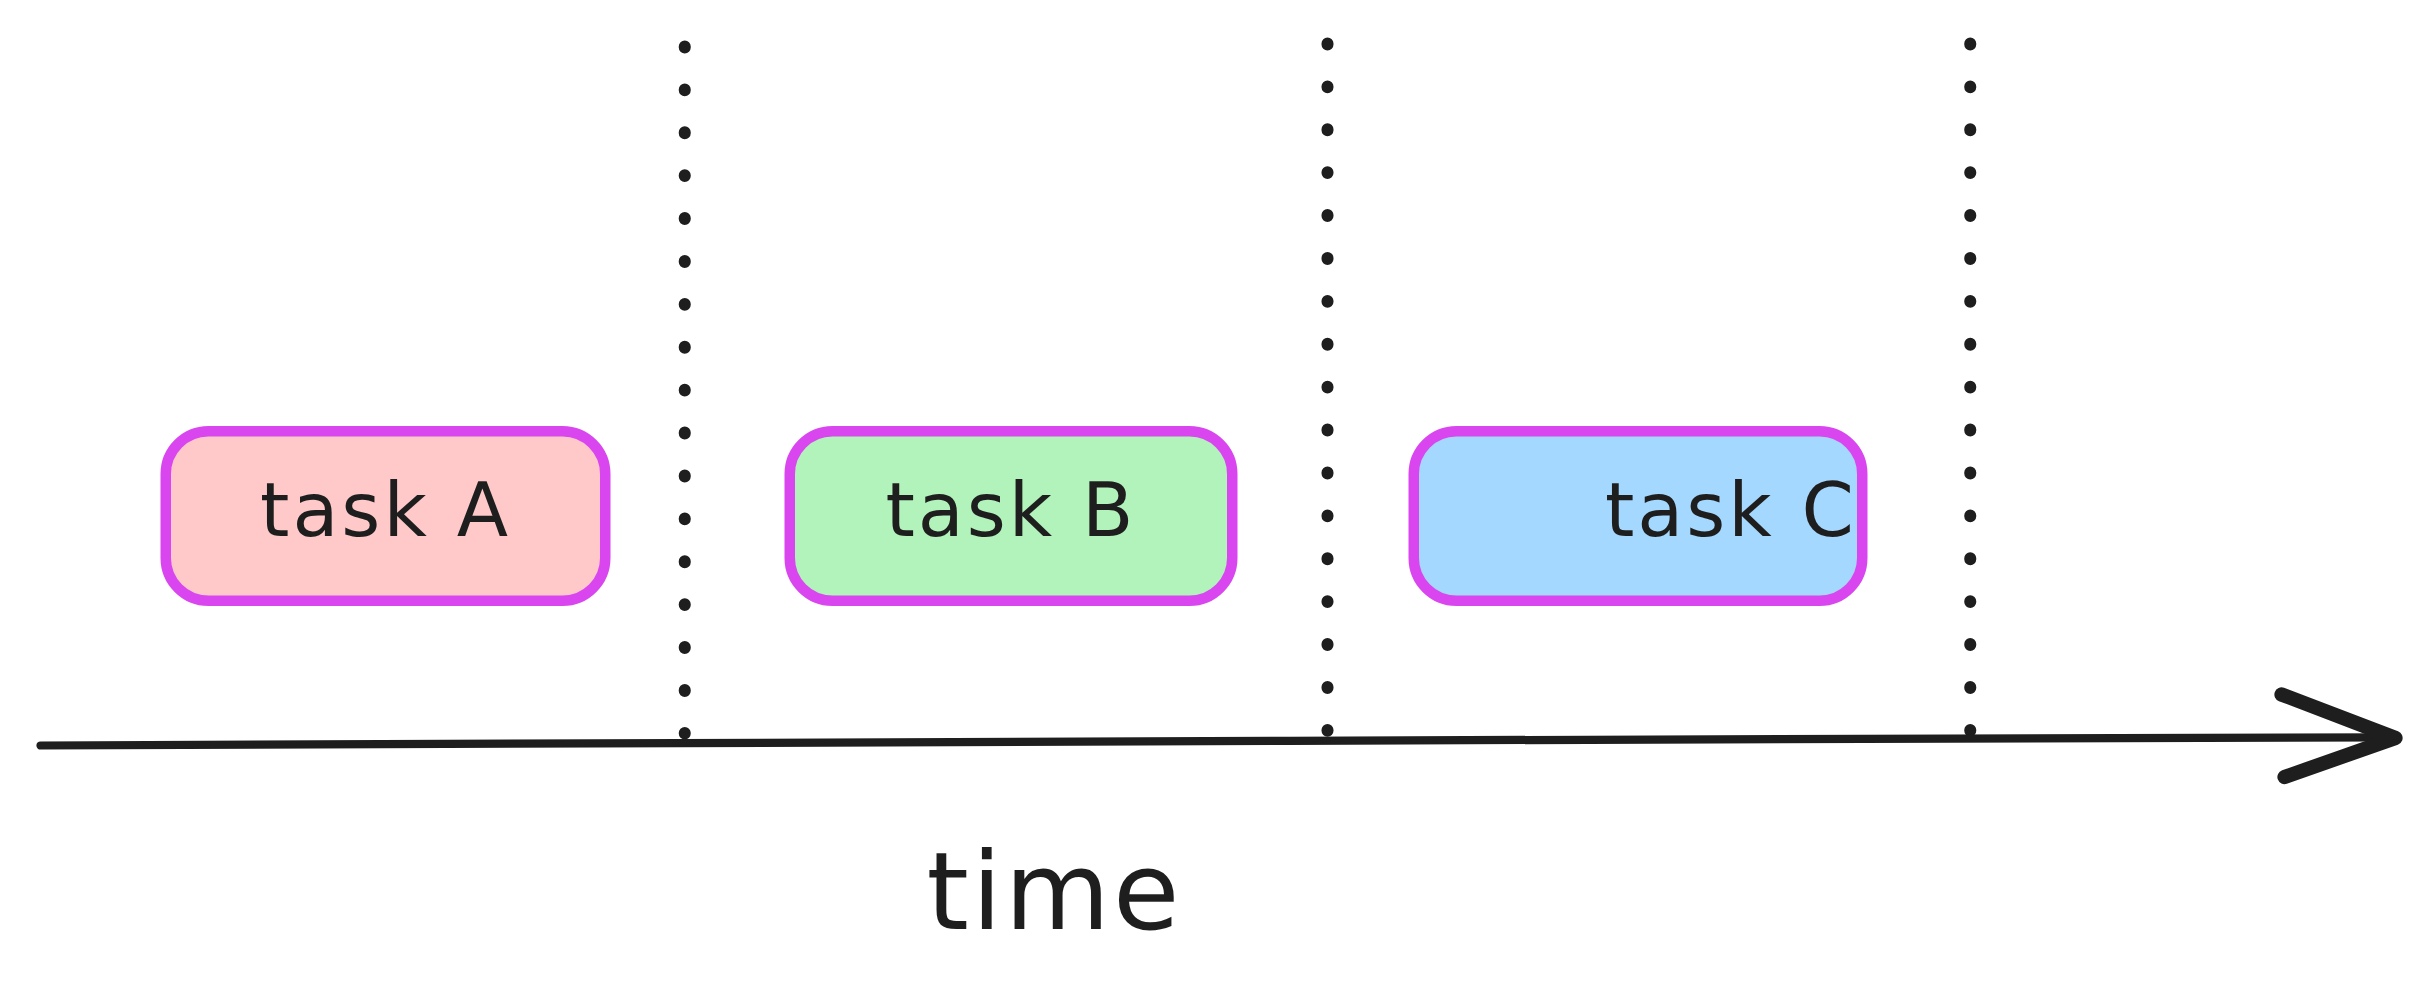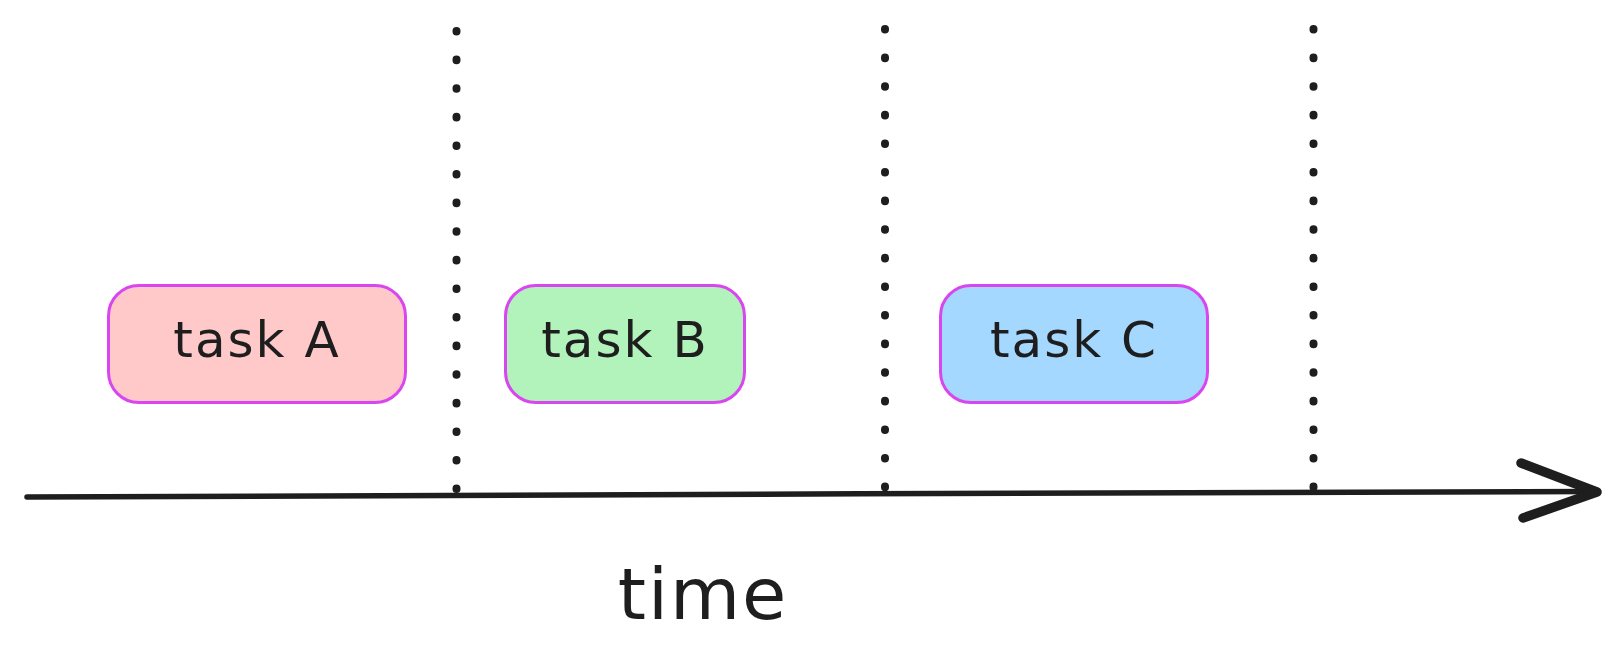--- a/index.html
+++ b/index.html
@@ -22,37 +22,37 @@
     width: 1624px;
     height: 660px;
     pointer-events: none;
   }
   .task-box {
     position: absolute;
     top: 284px;
     height: 120px;
     width: 300px;
     box-sizing: border-box;
-    border: 3px solid #d946ef;
+    border: 7px solid #d946ef;
     border-radius: 32px;
     display: flex;
     align-items: center;
     justify-content: center;
   }
   .task-box .task-label {
     font-size: 50px;
     letter-spacing: 2px;
     color: #1e1e1e;
     white-space: nowrap;
     transform: translateY(-4px);
     
   }
   .task-a { left: 107px; }
-  .task-b { left: 504px; width: 242px; }
-  .task-c { left: 939px; width: 270px; }
+  .task-b { left: 523px; width: 302px; }
+  .task-c { left: 939px; width: 306px; justify-content: flex-end; }
 
   .axis-label {
     position: absolute;
     left: 703px;
     top: 552px;
     transform: translateX(-50%);
     font-size: 72px;
     letter-spacing: 2px;
     color: #1e1e1e;
     white-space: nowrap;

